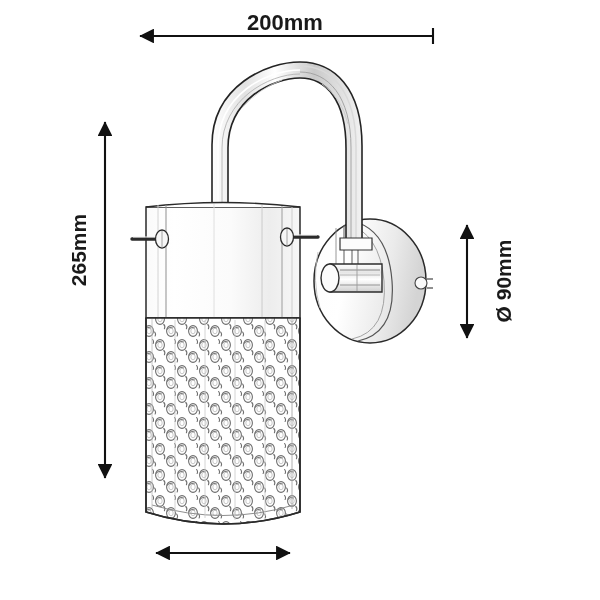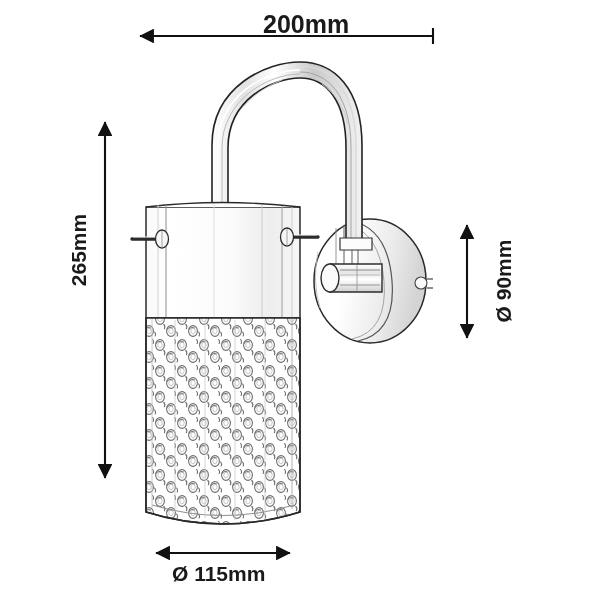--- a/index.html
+++ b/index.html
@@ -26,22 +26,21 @@
     position: absolute;
     font-family: "Liberation Sans", sans-serif;
     font-weight: bold;
     color: #1a1a1a;
     white-space: nowrap;
     line-height: 1;
   }
   #label-width {
     left: 247px;
     top: 12px;
-    font-size: 25px;
-    margin-left: 16px;
+    font-size: 22px;
   }
   #label-height-wrap {
     position: absolute;
     left: 78px;
     top: 250px;
     width: 0;
     height: 0;
   }
   #label-depth-wrap {
     position: absolute;
@@ -254,15 +253,14 @@
   <div class="dim-label" id="label-width">200mm</div>
 
   <div id="label-height-wrap">
     <div class="rot-label">265mm</div>
   </div>
 
   <div id="label-depth-wrap">
     <div class="rot-label">Ø 90mm</div>
   </div>
 
-  <div class="dim-label" id="label-diameter">Ø 115mm</div>
 
 </div>
 
 </body></html>

